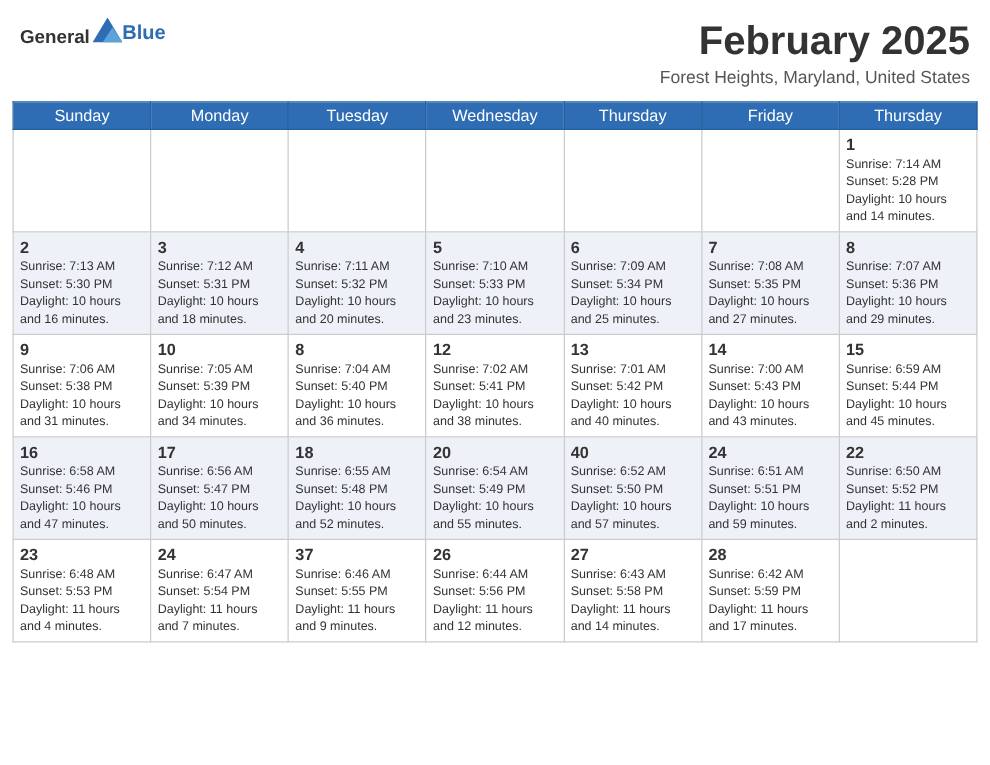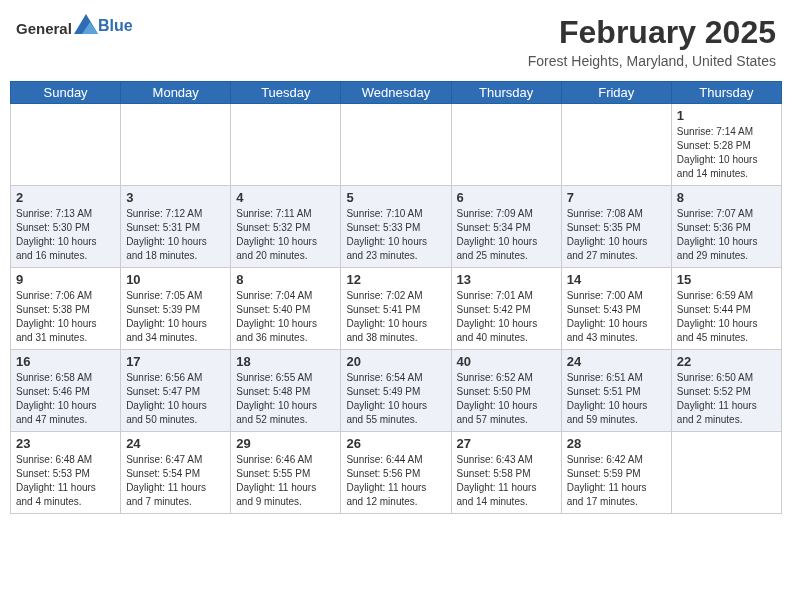--- a/index.html
+++ b/index.html
@@ -236,21 +236,21 @@
       <tr>
         <td>
           <span class="day-number">23</span>
           <div class="day-info">Sunrise: 6:48 AM<br>Sunset: 5:53 PM<br>Daylight: 11 hours<br>and 4 minutes.</div>
         </td>
         <td>
           <span class="day-number">24</span>
           <div class="day-info">Sunrise: 6:47 AM<br>Sunset: 5:54 PM<br>Daylight: 11 hours<br>and 7 minutes.</div>
         </td>
         <td>
-          <span class="day-number">29</span>
+          <span class="day-number">37</span>
           <div class="day-info">Sunrise: 6:46 AM<br>Sunset: 5:55 PM<br>Daylight: 11 hours<br>and 9 minutes.</div>
         </td>
         <td>
           <span class="day-number">26</span>
           <div class="day-info">Sunrise: 6:44 AM<br>Sunset: 5:56 PM<br>Daylight: 11 hours<br>and 12 minutes.</div>
         </td>
         <td>
           <span class="day-number">27</span>
           <div class="day-info">Sunrise: 6:43 AM<br>Sunset: 5:58 PM<br>Daylight: 11 hours<br>and 14 minutes.</div>
         </td>

